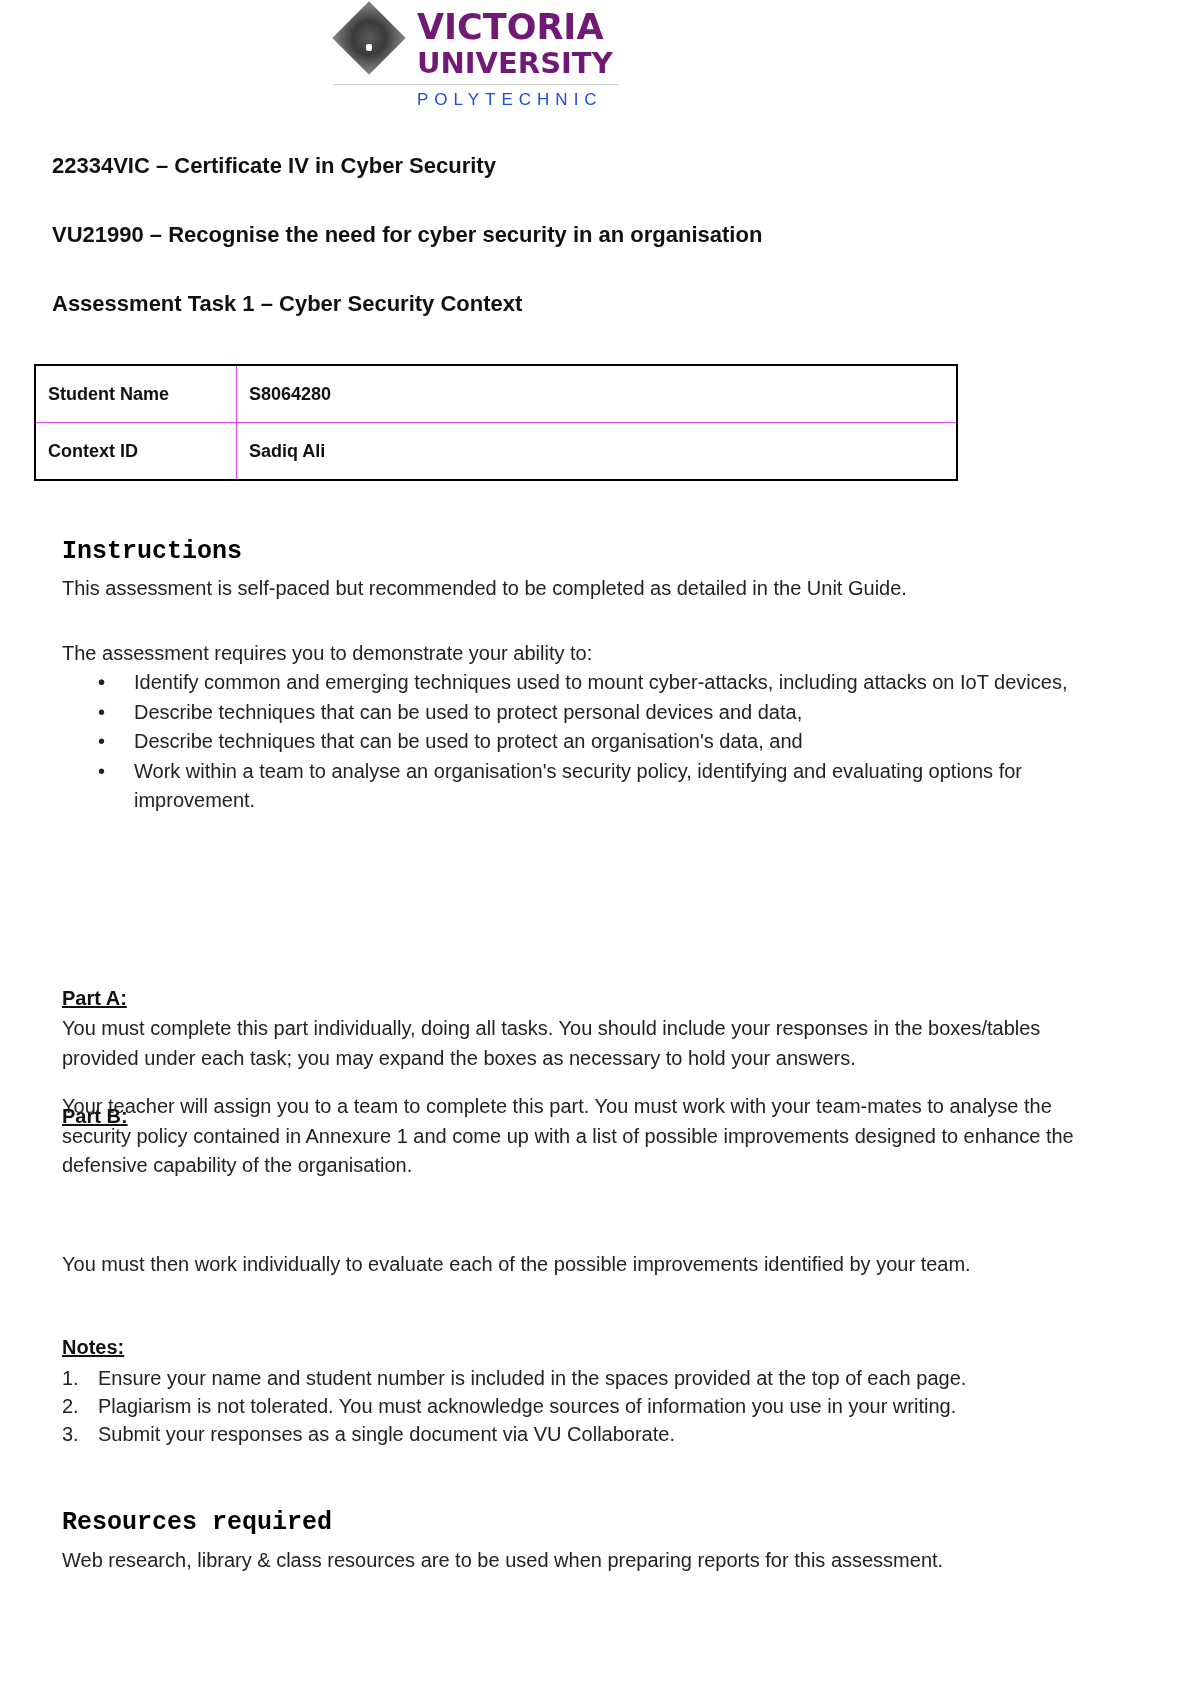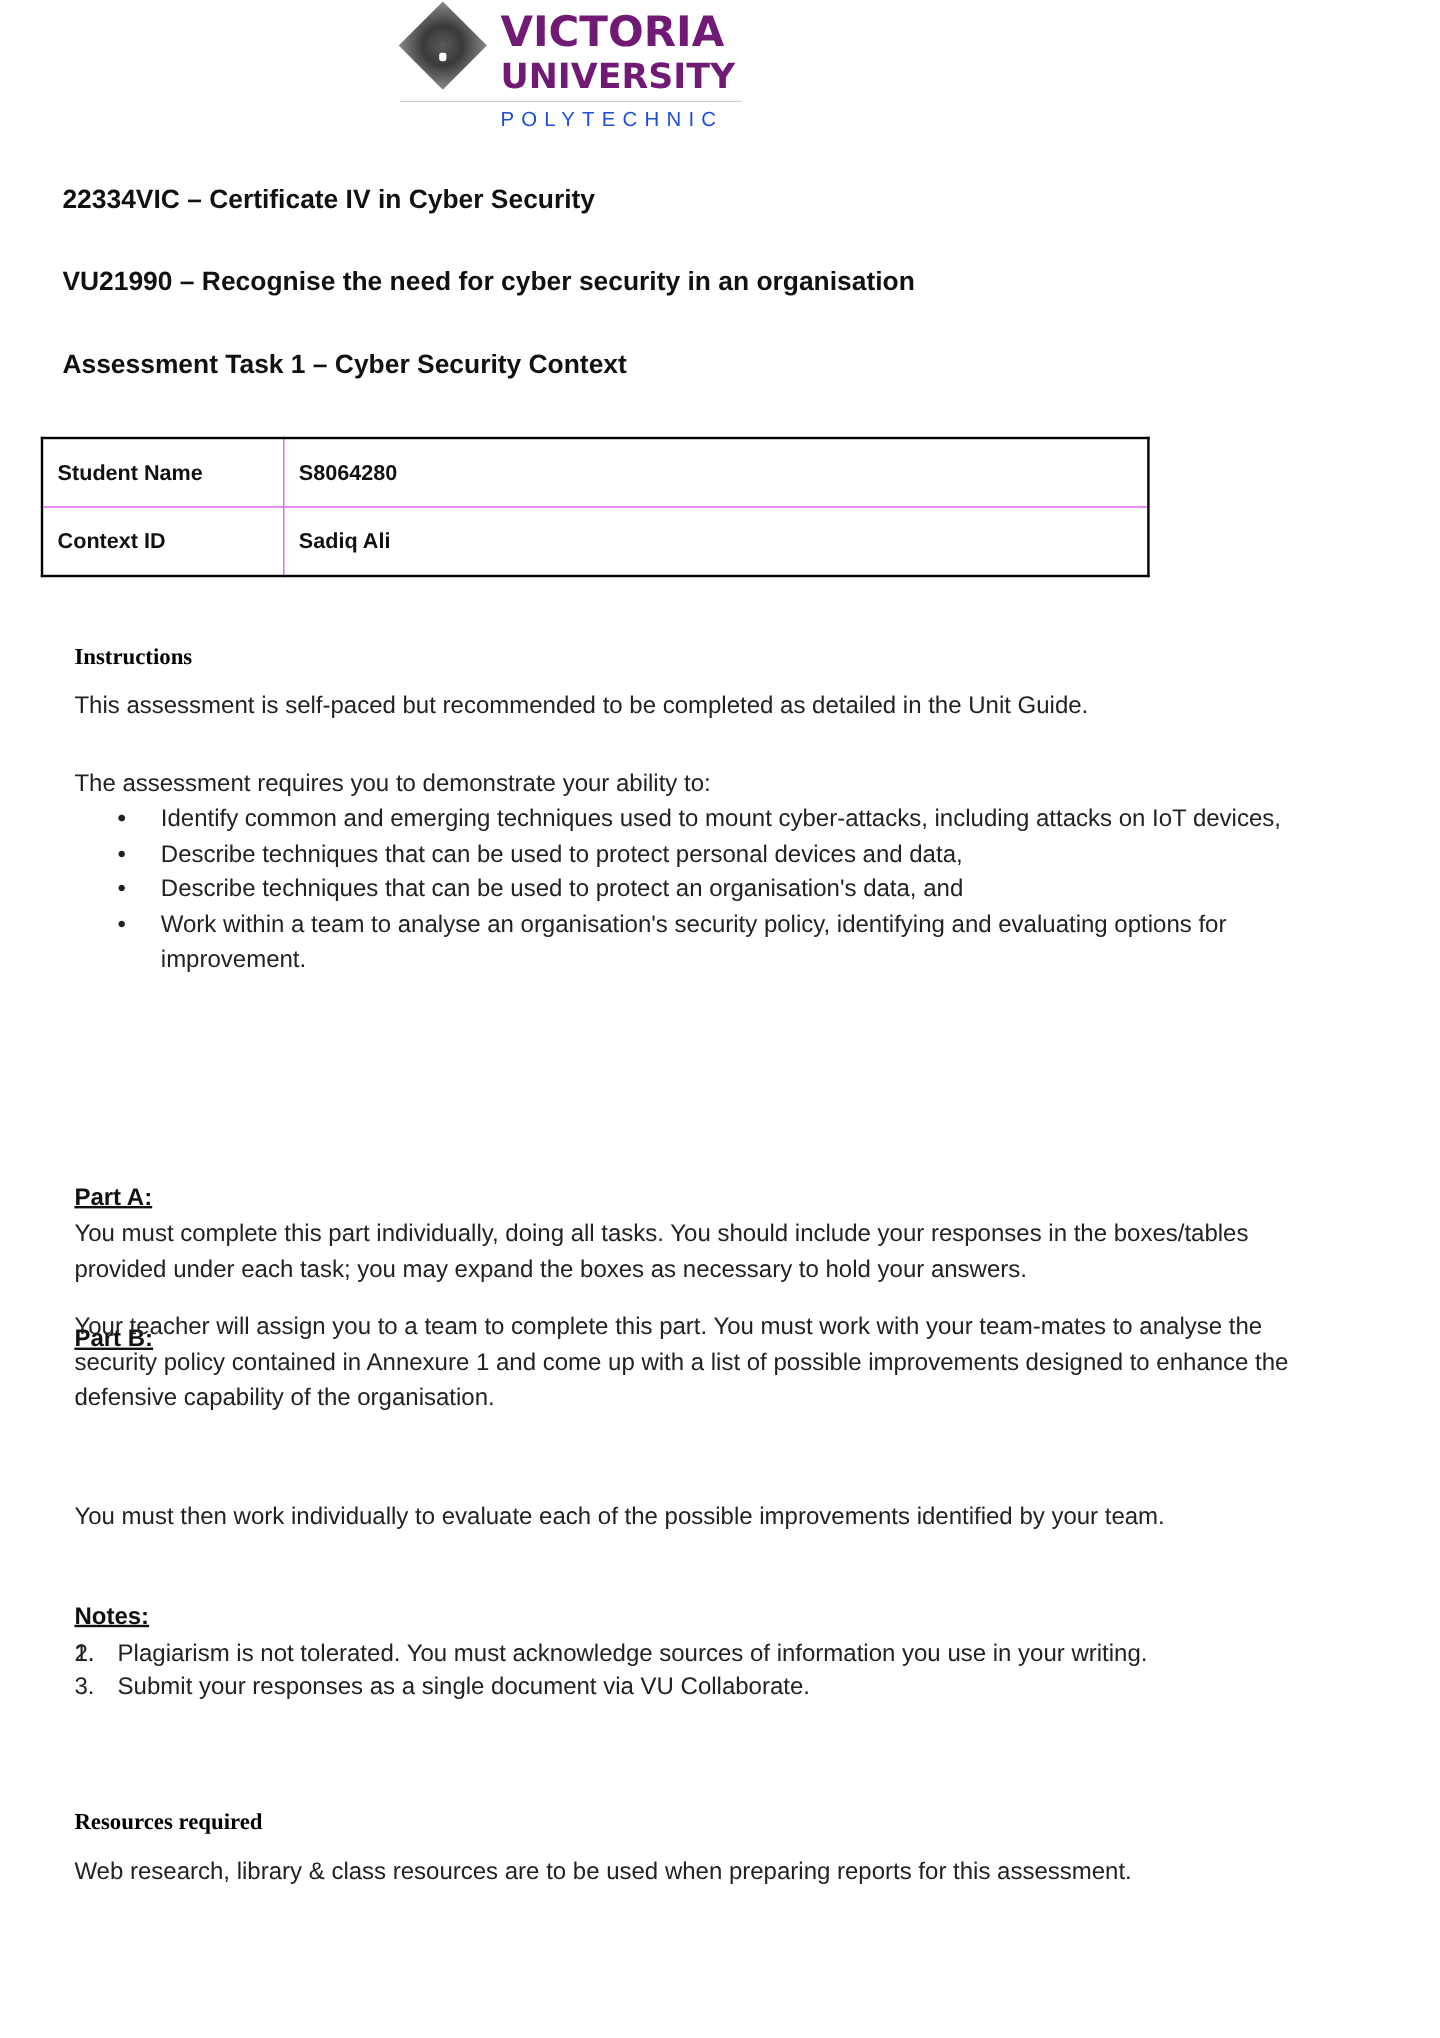--- a/index.html
+++ b/index.html
@@ -35,21 +35,21 @@
     .student-table {
       position: absolute; left: 34px; top: 364px; width: 924px; height: 116px;
       border: 2px solid #000; border-collapse: collapse;
     }
     .student-table td {
       border: 1px solid #d946ef; height: 56px; font-size: 18px; font-weight: bold; padding: 0 12px; color: #111;
     }
     .student-table td.lbl { width: 176px; }
 
     .h-serif {
-      position: absolute; left: 62px; font-family: Liberation Serif, serif; font-weight: bold; font-size: 19px; color: #000;
+      position: absolute; left: 62px; font-family: Liberation Mono, monospace; font-weight: bold; font-size: 25px; color: #000;
     }
     .body-text { position: absolute; left: 62px; font-size: 20px; color: #222; line-height: 29.5px; }
     .bullets { position: absolute; left: 62px; top: 668px; width: 1060px; margin: 0; padding: 0; list-style: none; }
     .bullets li { position: relative; padding-left: 72px; font-size: 20px; line-height: 29.5px; color: #222; }
     .bullets li .dot { position: absolute; left: 36px; top: 0; }
 
     .subhead { position: absolute; left: 62px; font-size: 20px; font-weight: bold; text-decoration: underline; color: #111; }
 
     .notes { position: absolute; left: 62px; top: 1364px; margin: 0; padding: 0; list-style: none; width: 1080px; }
     .notes li { position: relative; padding-left: 36px; font-size: 20px; line-height: 28px; color: #222; }
@@ -98,19 +98,19 @@
 
 <div class="subhead" style="top:987px;">Part A:</div>
 <div class="body-text" style="top:1014px; width:1050px;">You must complete this part individually, doing all tasks.  You should include your responses in the boxes/tables provided under each task; you may expand the boxes as necessary to hold your answers.</div>
 
 <div class="subhead" style="top:1105px;">Part B:</div>
 <div class="body-text" style="top:1092px; width:1050px;">Your teacher will assign you to a team to complete this part.  You must work with your team-mates to analyse the security policy contained in Annexure 1 and come up with a list of possible improvements designed to enhance the defensive capability of the organisation.</div>
 <div class="body-text" style="top:1250px; width:1080px;">You must then work individually to evaluate each of the possible improvements identified by your team.</div>
 
 <div class="subhead" style="top:1336px;">Notes:</div>
 <ul class="notes">
-  <li><span class="num">1.</span></li>
+  <li><span class="num">1.</span><span>Ensure your name and student number is included in the spaces provided at the top of each page.</span></li>
   <li><span class="num">2.</span><span>Plagiarism is not tolerated.  You must acknowledge sources of information you use in your writing.</span></li>
   <li><span class="num">3.</span><span>Submit your responses as a single document via VU Collaborate.</span></li>
 </ul>
 
 <div class="h-serif" style="top:1508px;">Resources required</div>
 <div class="body-text" style="top:1546px;">Web research, library &amp; class resources are to be used when preparing reports for this assessment.</div>
 
 </body></html>

